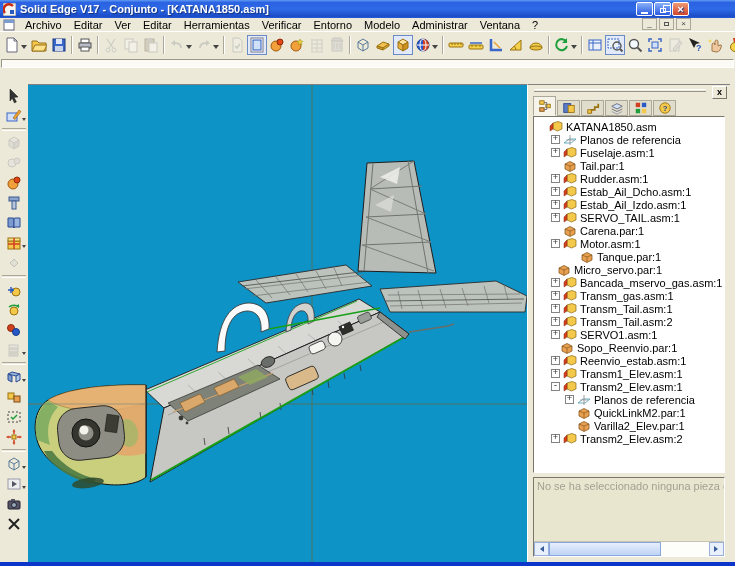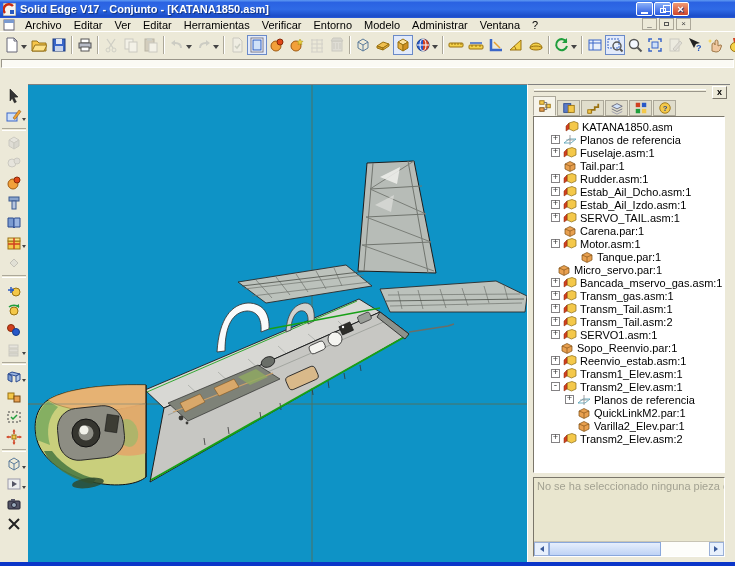--- a/index.html
+++ b/index.html
@@ -765,21 +765,21 @@
         <span class="tab">
           <span>
             <svg viewBox="0 0 16 16">
               <circle cx="8" cy="8" r="6" fill="#f4c84a" stroke="#9a7210"></circle>
               <text x="5.5" y="11.5" font-size="9" font-weight="bold" fill="#2a4a90">?</text>
             </svg>
           </span>
         </span>
       </div>
     <div class="treebox">
-        <div class="trow" style="padding-left:19px">
+        <div class="trow" style="padding-left:3px">
           <span class="expspace"></span>
           <span class="ticn">
             <svg viewBox="0 0 14 12">
               <path d="M4 2l5-1.5L13 2v6l-4.5 2L4 8z" fill="#f4c84a" stroke="#8a6a14" stroke-width="0.7"></path>
               <path d="M1 5l3-3v6l-3 2z" fill="#d04020" stroke="#8a2a08" stroke-width="0.5"></path>
             </svg>
           </span>
           <span class="tlabel">KATANA1850.asm</span>
         </div>
         <div class="trow" style="padding-left:17px">

